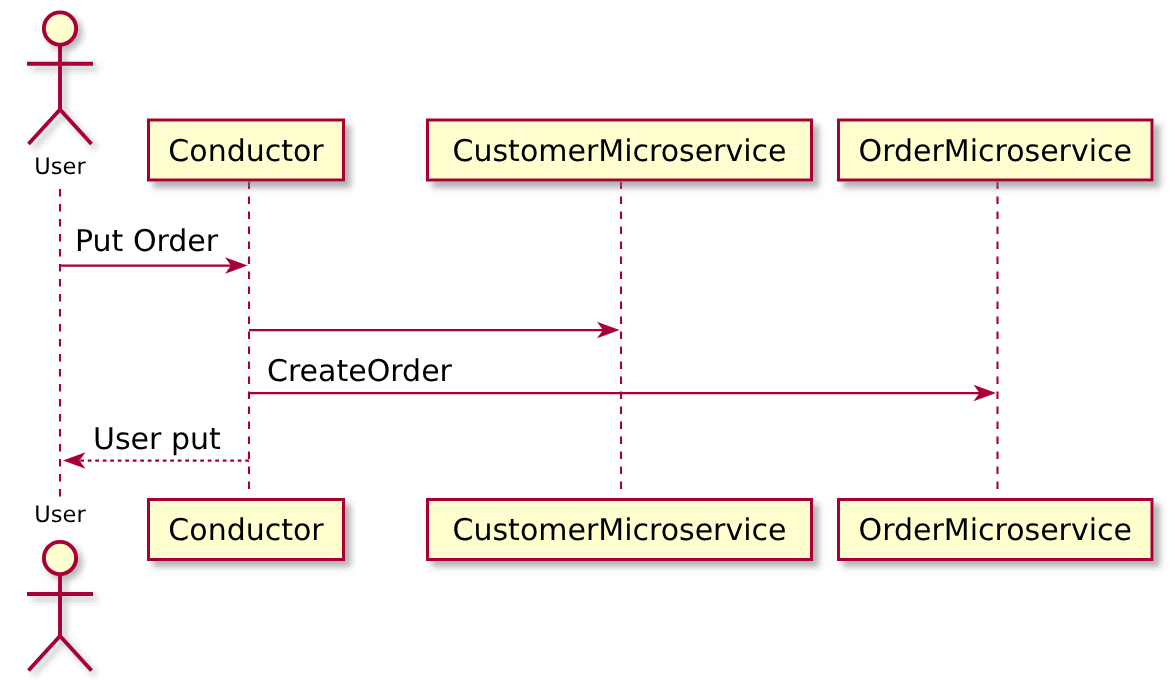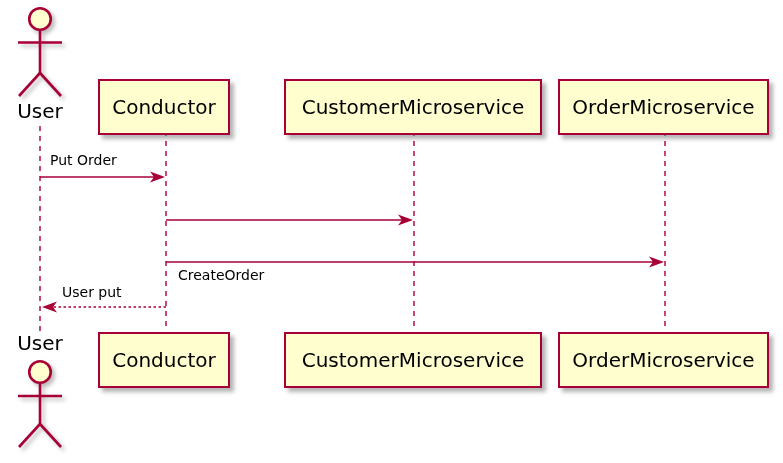--- a/index.html
+++ b/index.html
@@ -51,44 +51,44 @@
   .actor circle{
     stroke:var(--line);
     stroke-width:2.6;
     fill:var(--shape_fill);
   }
   .actor{
     filter:drop-shadow(3px 3px 2px rgba(130,130,130,0.55));
   }
   .participant-box{
     position:absolute;
-    height:56px;
+    height:42px;
     box-sizing:border-box;
     background:var(--shape_fill);
     border:2px solid var(--shape_border);
     box-shadow:4px 4px 4px rgba(120,120,120,0.55);
     display:flex;
     align-items:center;
     justify-content:center;
     font-size:20px;
     color:var(--text);
     white-space:nowrap;
   }
   .actor-label{
     position:absolute;
     left:40px;
     transform:translateX(-50%);
-    font-size:20px;
+    font-size:15px;
     line-height:22px;
     color:var(--text);
     white-space:nowrap;
   }
   .msg-label{
     position:absolute;
-    font-size:14px;
+    font-size:20px;
     line-height:22px;
     color:var(--text);
     white-space:nowrap;
   }
 </style>
 </head>
 <body>
 
 <div class="canvas">
 
@@ -141,16 +141,16 @@
   <div class="participant-box" style="left:558px;top:79px;width:211px;">OrderMicroservice</div>
 
   <div class="participant-box" style="left:98px;top:332px;width:132px;">Conductor</div>
   <div class="participant-box" style="left:284px;top:332px;width:258px;">CustomerMicroservice</div>
   <div class="participant-box" style="left:558px;top:332px;width:211px;">OrderMicroservice</div>
 
   <div class="actor-label" style="top:100px;">User</div>
   <div class="actor-label" style="top:332px;">User</div>
 
   <div class="msg-label" style="left:50px;top:149px;">Put Order</div>
-  <div class="msg-label" style="left:178px;top:236px;margin-top:28px;">CreateOrder</div>
+  <div class="msg-label" style="left:178px;top:236px;">CreateOrder</div>
   <div class="msg-label" style="left:62px;top:281px;">User put</div>
 
 </div>
 
 </body></html>

